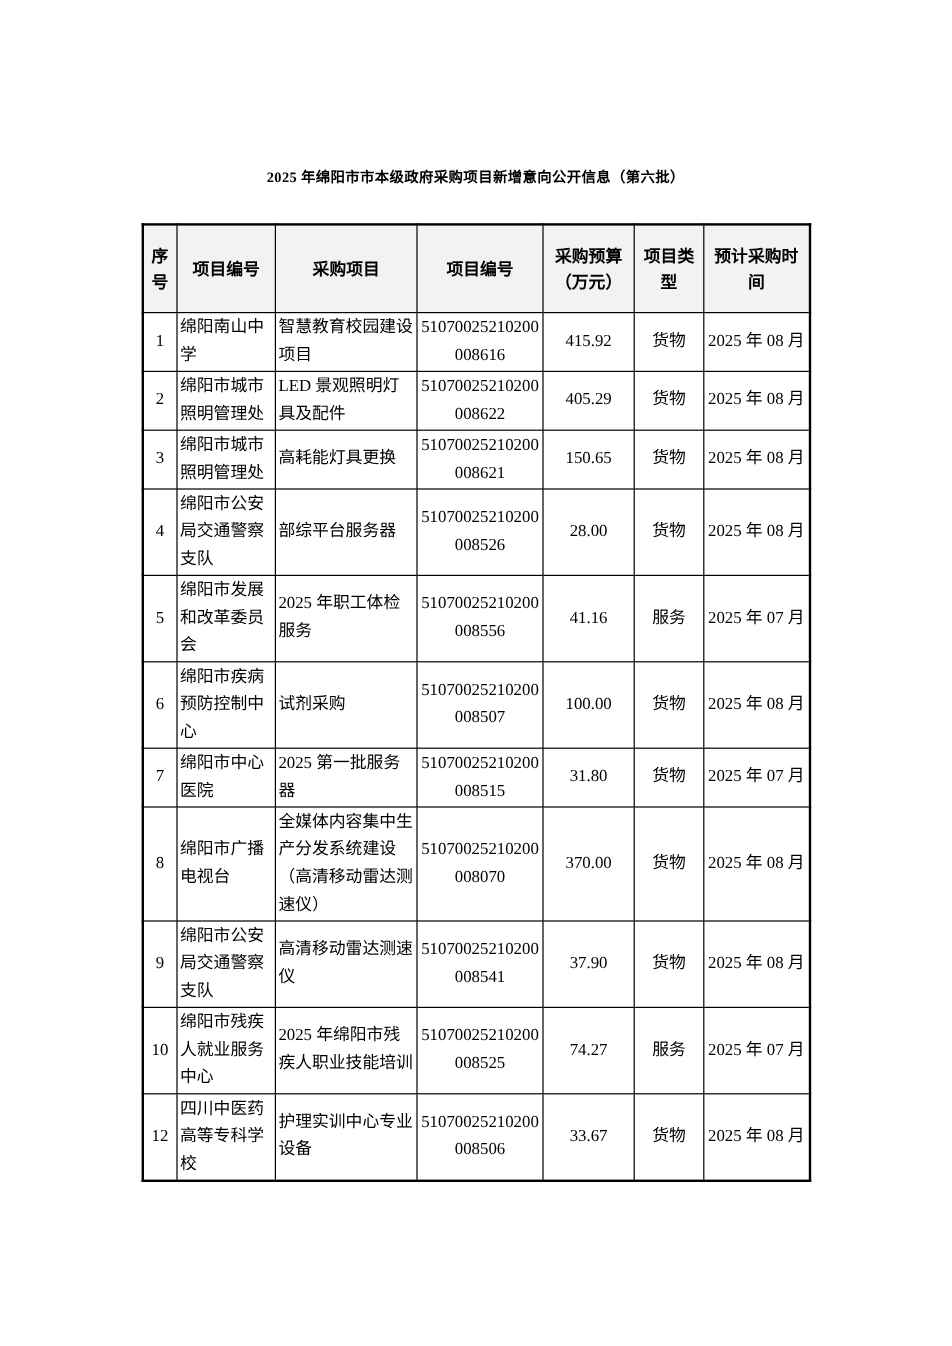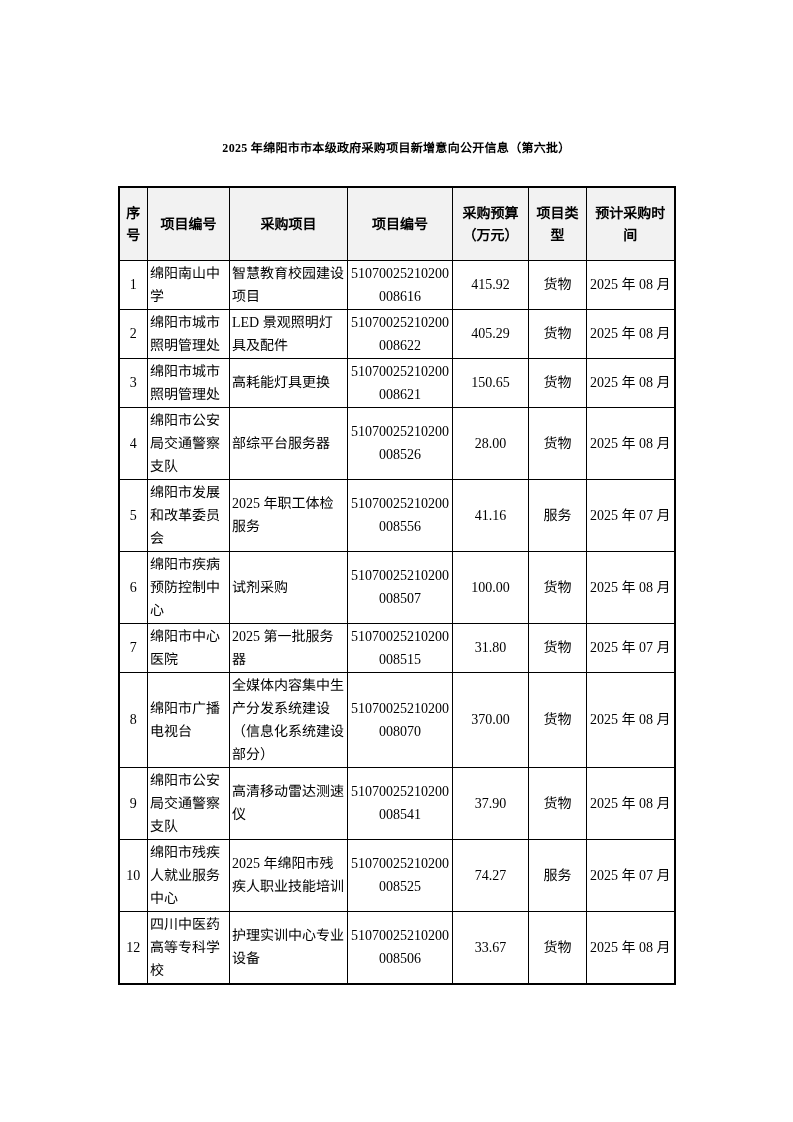--- a/index.html
+++ b/index.html
@@ -150,21 +150,21 @@
           <td class="col-unit">绵阳市中心医院</td>
           <td class="col-project">2025 第一批服务器</td>
           <td class="col-code">51070025210200008515</td>
           <td class="col-budget">31.80</td>
           <td class="col-type">货物</td>
           <td class="col-time">2025 年 07 月</td>
         </tr>
         <tr>
           <td class="col-no">8</td>
           <td class="col-unit">绵阳市广播电视台</td>
-          <td class="col-project">全媒体内容集中生产分发系统建设（信息化系统建设部分）</td>
+          <td class="col-project">全媒体内容集中生产分发系统建设（高清移动雷达测速仪）</td>
           <td class="col-code">51070025210200008070</td>
           <td class="col-budget">370.00</td>
           <td class="col-type">货物</td>
           <td class="col-time">2025 年 08 月</td>
         </tr>
         <tr>
           <td class="col-no">9</td>
           <td class="col-unit">绵阳市公安局交通警察支队</td>
           <td class="col-project">高清移动雷达测速仪</td>
           <td class="col-code">51070025210200008541</td>

